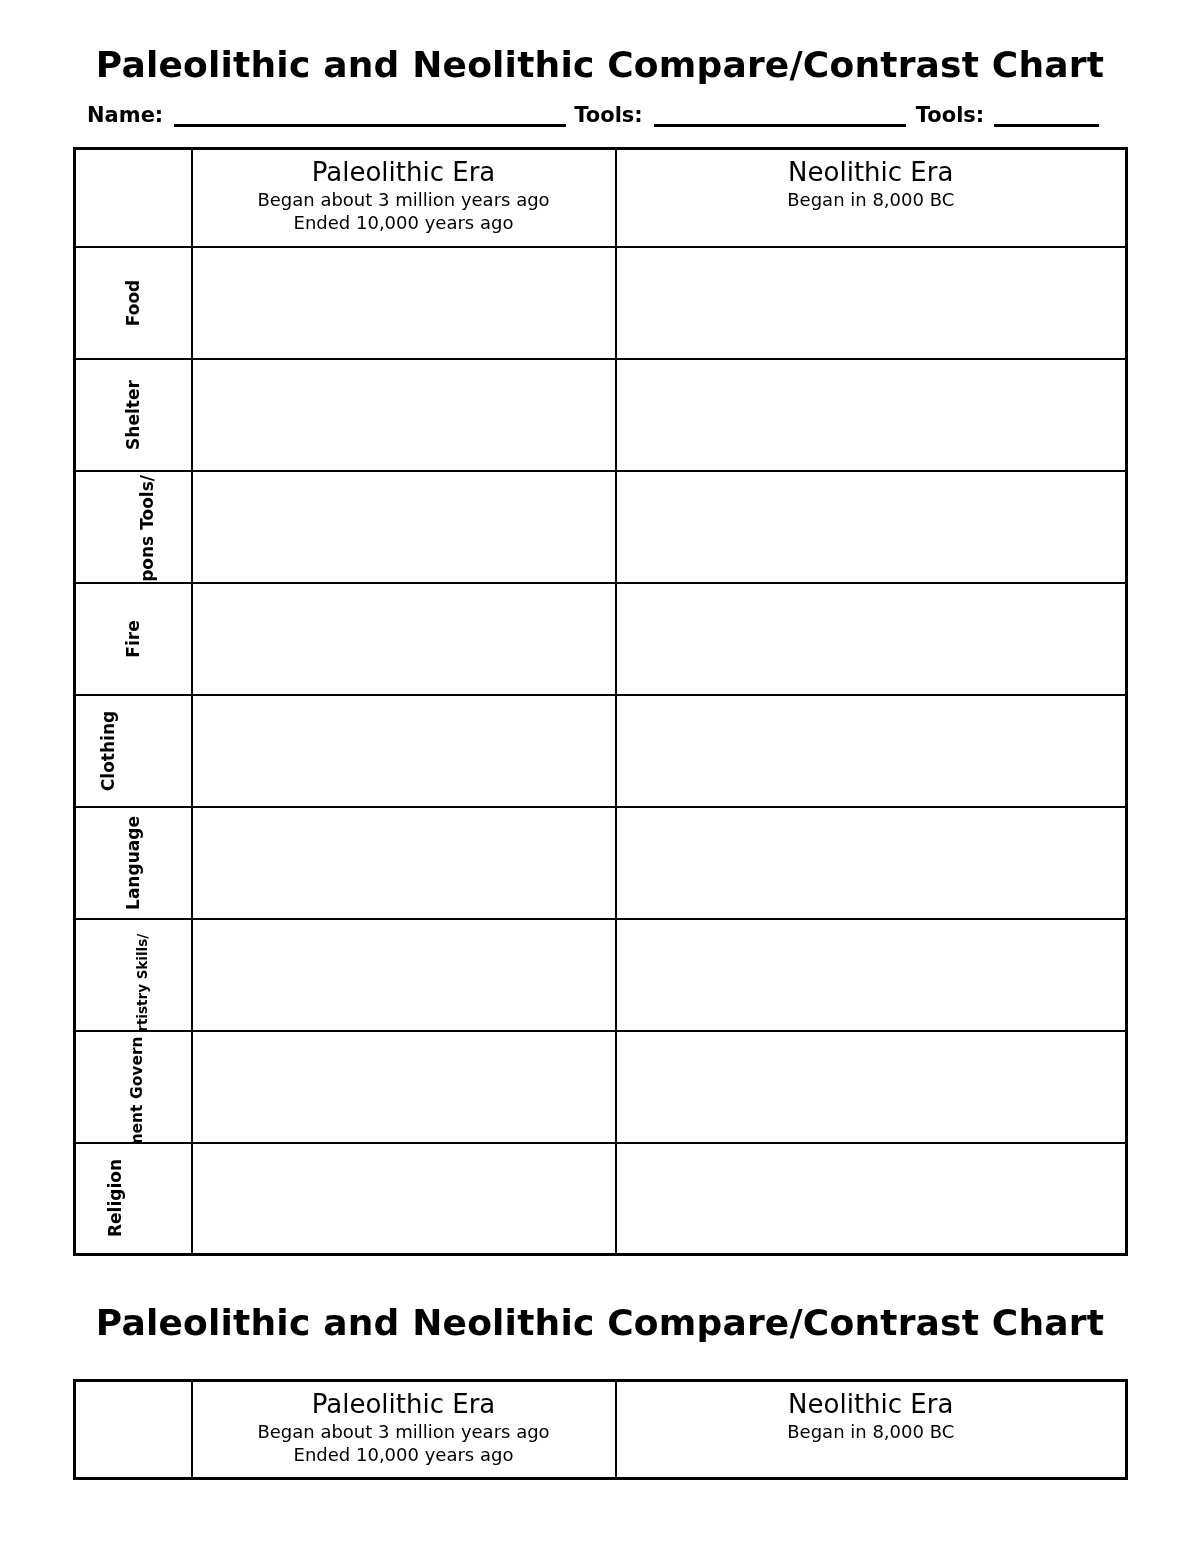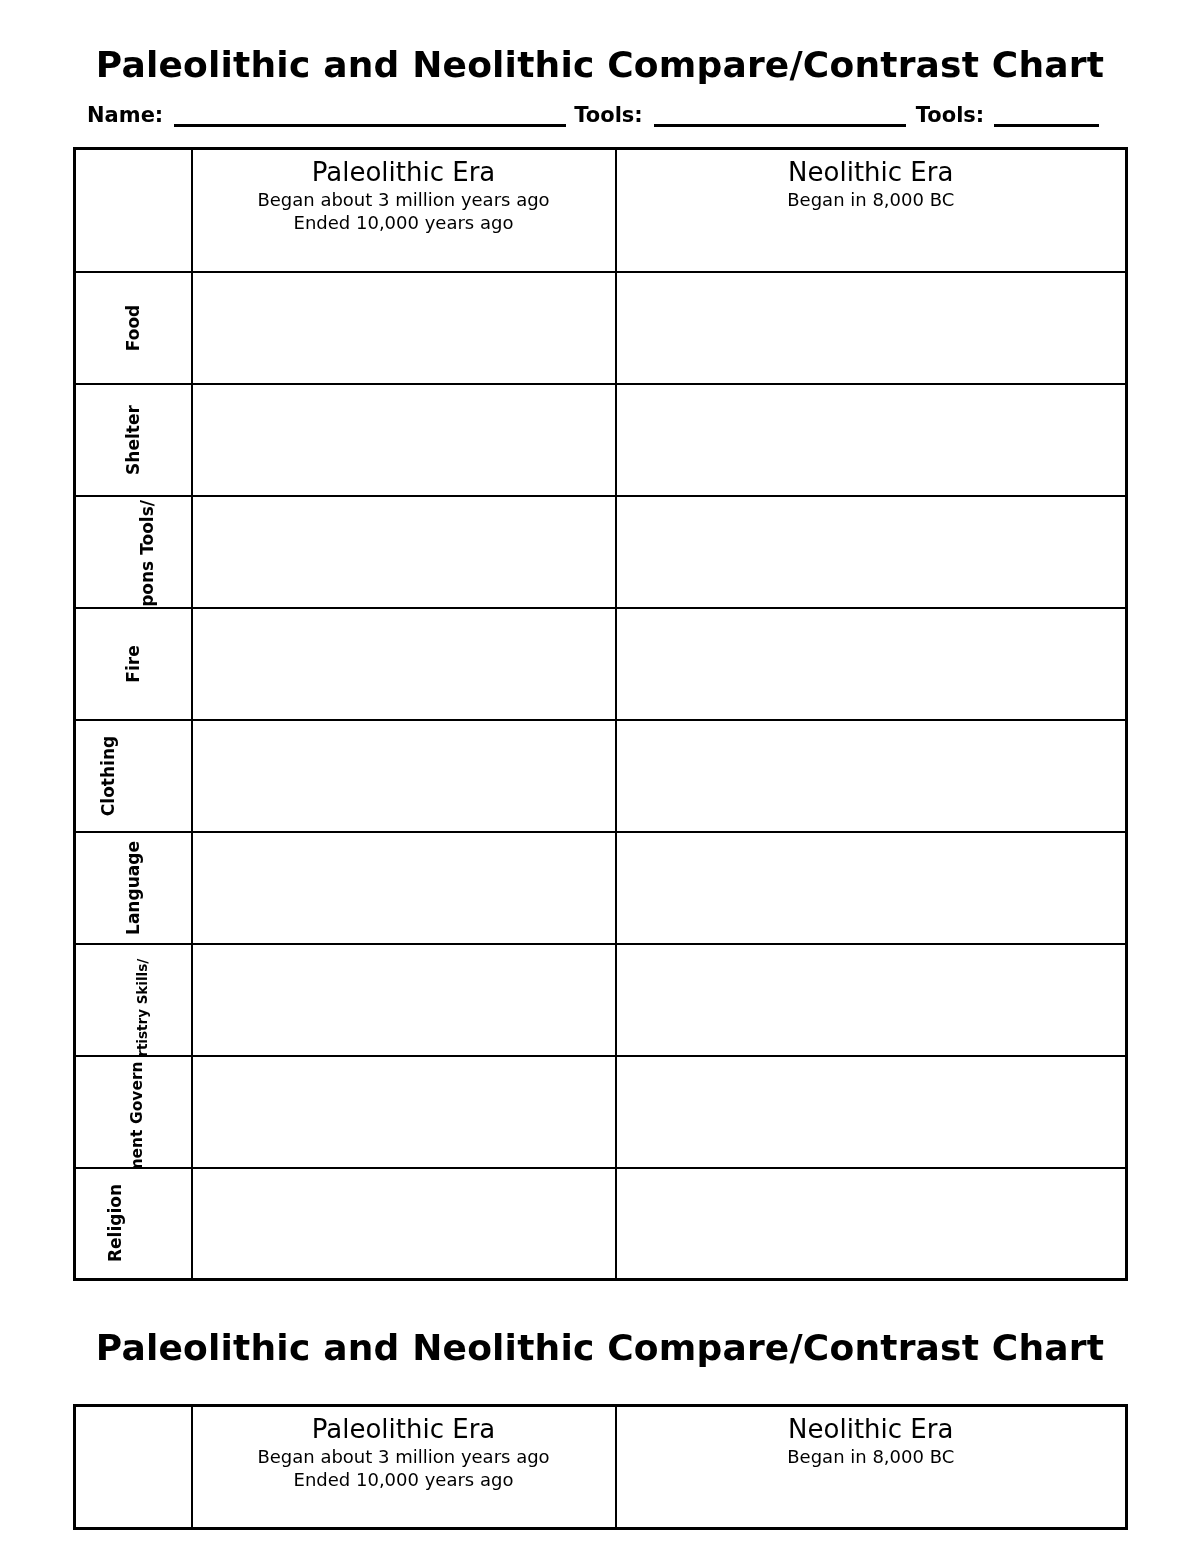--- a/index.html
+++ b/index.html
@@ -39,21 +39,21 @@
     border-collapse: collapse;
     table-layout: fixed;
     margin: 20px 0 0 73px;
     width: 1052px;
     border: 3px solid #000;
   }
   .era-table th, .era-table td {
     border: 2px solid #000;
     padding: 0;
   }
-  .era-table thead tr { height: 123px; }
+  .era-table thead tr { height: 98px; }
   .era-table thead th { vertical-align: top; padding-top: 7px; font-weight: normal; }
   .era-title { font-size: 26px; line-height: 1.18; text-align: center; }
   .era-sub   { font-size: 18px; line-height: 1.32; text-align: center; }
 
   .era-table tbody tr { height: 112px; }
   .rowhead { position: relative; overflow: hidden; }
   .vlabel {
     position: absolute;
     top: 50%; left: 50%;
     transform: translate(-50%, -50%) rotate(-90deg);

